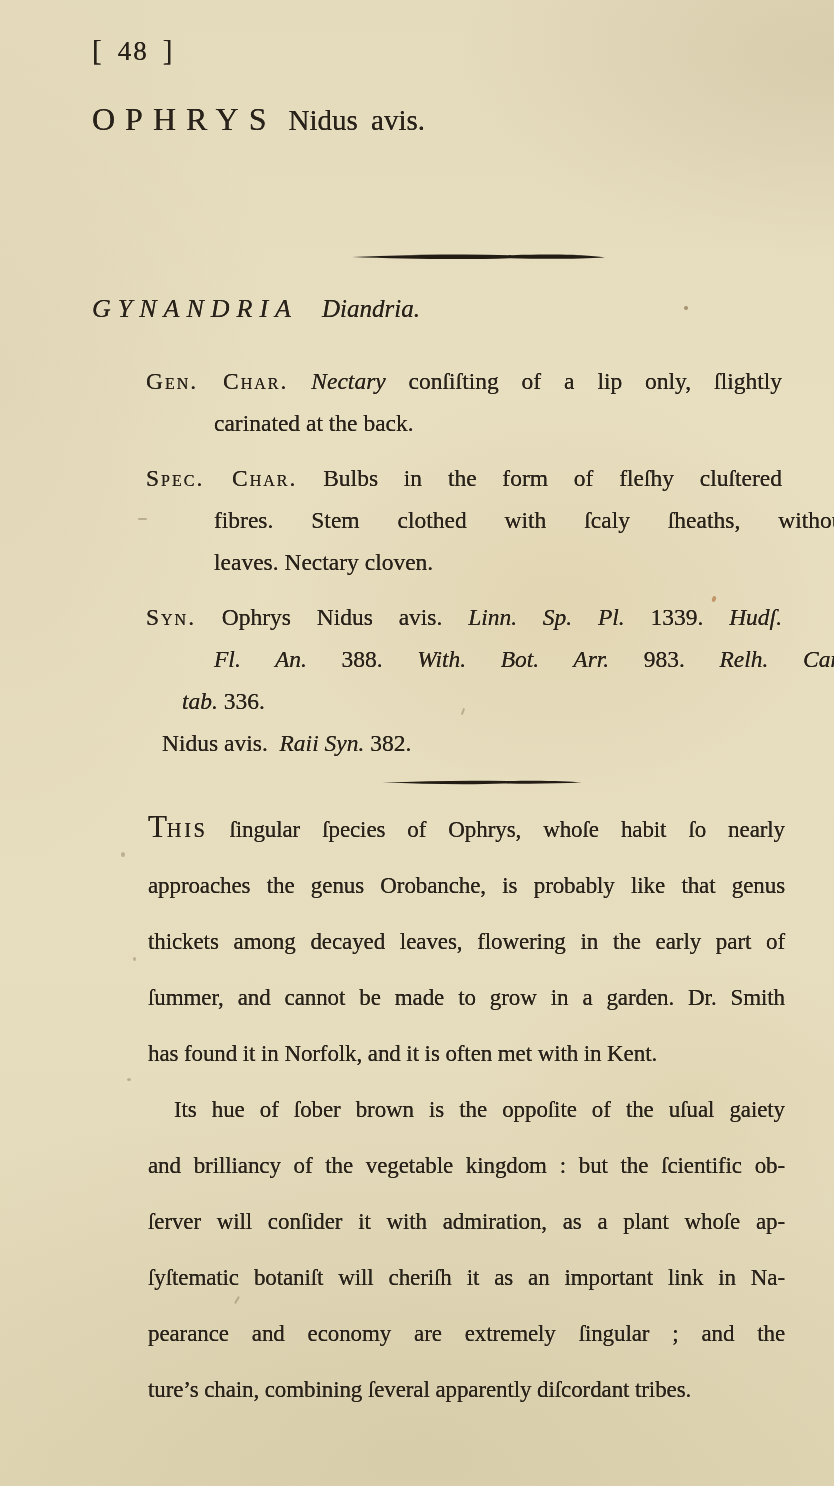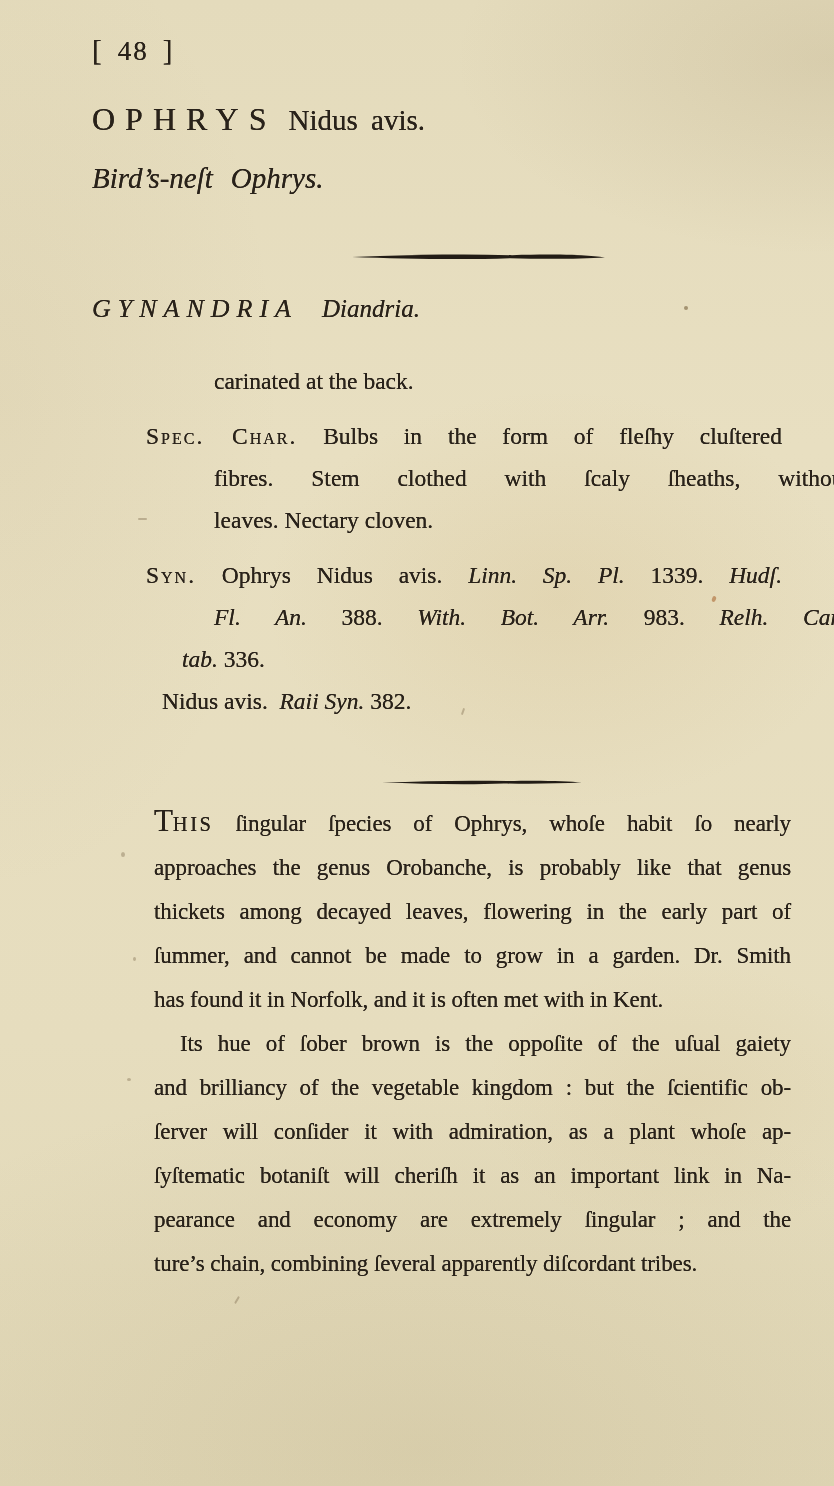--- a/index.html
+++ b/index.html
@@ -37,22 +37,22 @@
   .order-name { font-size:25px; margin-left:20px;font-style:italic; }
   .rule { position:absolute; }
   .rule-1 { top:247px; left:352px; }
   .rule-2 { top:772px; left:382px; }
 
   .char-col {
     position:absolute; left:146px; top:360px; width:636px;
     font-size:23.5px; line-height:42px;
   }
   .body-col {
-    position:absolute; left:154px; top:799px; width:637px;
-    font-size:23px; line-height:44px; letter-spacing:-0.1px;
+    position:absolute; left:148px; top:799px; width:637px;
+    font-size:23px; line-height:56px; letter-spacing:-0.1px;
   }
   .line { width:100%; }
   .just { text-align:justify; text-align-last:justify; }
   .hang { padding-left:68px; }
   .hang-sm { padding-left:36px; }
   .hang-xs { padding-left:16px; }
   .indent { text-indent:26px; }
   .sc { font-variant:small-caps; letter-spacing:2px; }
   .it { font-style:italic; }
   .initial { font-size:31px; }
@@ -70,37 +70,39 @@
 
   <div class="centered folio t">
     <span class="bracket">[</span><span class="num">48</span><span class="bracket">]</span>
   </div>
 
   <div class="centered title-line t">
     <span class="genus">OPHRYS</span>
     <span class="species">Nidus avis.</span>
   </div>
 
-  <div class="centered subtitle t">
-    <span>Bird’s-neſt</span><span class="w2">Ophrys.</span>
-  </div>
 
   <div class="rule rule-1">
     <svg width="253" height="8" viewBox="0 0 253 8">
       <path d="M0 4 C 55 1.8, 110 0.9, 160 2.2 C 205 0.8, 235 2.0, 253 4.4 C 230 5.8, 195 6.3, 158 5.2 C 110 7.0, 50 5.8, 0 4 Z" fill="#221c15"></path>
     </svg>
   </div>
 
   <div class="centered classification t">
     <span class="class-name">GYNANDRIA</span>
     <span class="order-name">Diandria.</span>
   </div>
 
   <div class="char-col t">
 
+    <div class="line just">
+      <span class="sc">Gen. Char.</span>
+      <span class="it">Nectary</span>
+      <span>conſiſting of a lip only, ſlightly</span>
+    </div>
     <div class="line hang">carinated at the back.</div>
 
     <div class="line just pad-top">
       <span class="sc">Spec. Char.</span>
       <span>Bulbs in the form of fleſhy cluſtered</span>
     </div>
     <div class="line hang just">fibres.  Stem clothed with ſcaly ſheaths, without</div>
     <div class="line hang">leaves.  Nectary cloven.</div>
 
     <div class="line just pad-top">

